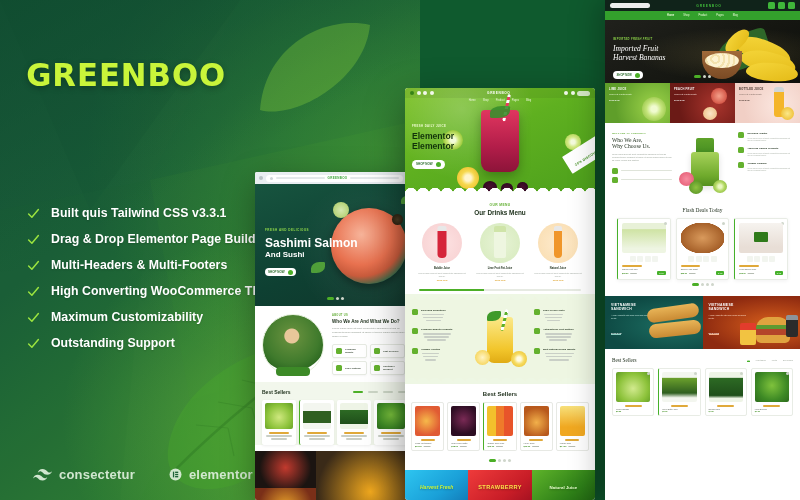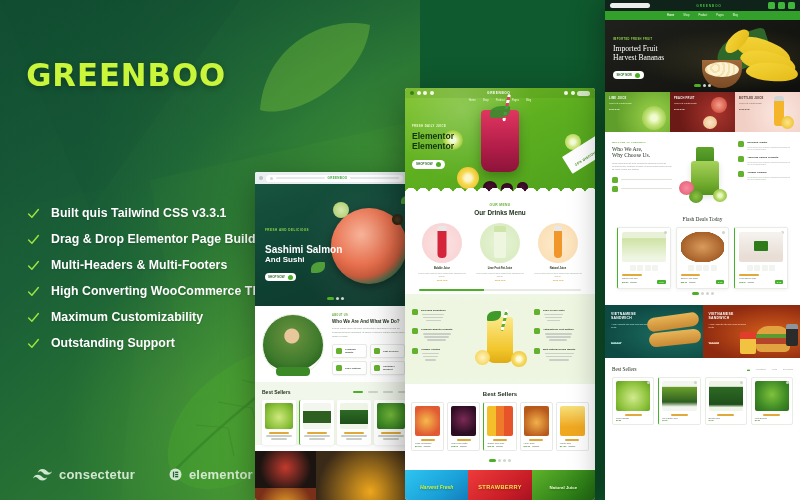--- a/index.html
+++ b/index.html
@@ -122,23 +122,23 @@
 
   .prodRow{ display:flex; gap:3px; padding:5px 6px; }
   .prodCard{ flex:1; background:#fff; border:.5px solid #e7e9e4; border-radius:2px; padding:3px; }
   .prodImg{ height:30px; border-radius:2px; }
 
   
   .shotC{ left:605px; top:0; width:195px; height:500px; box-shadow:-6px 0 28px rgba(0,0,0,.28); }
   .cTopbar{ height:11px; background:#10231a; display:flex; align-items:center; justify-content:space-between; padding:0 5px; }
   .cSearch{ width:40px; height:5px; border-radius:3px; background:rgba(255,255,255,.92); }
   .cNav{ height:9px; background:#33a02c; display:flex; align-items:center; justify-content:center; gap:9px; }
-  .heroC{ position:relative; height:72px; background:
+  .heroC{ position:relative; height:63px; background:
       radial-gradient(ellipse at 68% 55%, rgba(255,220,120,.13), rgba(0,0,0,0) 55%),
-      linear-gradient(150deg,#20211c,#151611 60%,#0e0f0c); overflow:hidden; }
+      linear-gradient(150deg,#20211c,#151611 60%,#0e0f0c); overflow:hidden;font-style:italic; }
   .banana{ position:absolute; border-radius:50% 40% 50% 40%/ 60% 50% 50% 40%; background:linear-gradient(160deg,#f6d73c,#e3b915); }
   .bowl{ position:absolute; right:58px; bottom:4px; width:40px; height:28px; border-radius:0 0 22px 22px; background:linear-gradient(180deg,#a06a3a,#7a4a24); }
   .catRow{ display:flex; height:40px; }
   .catCard{ flex:1; position:relative; padding:5px 4px; }
 
   .ftBanner{ display:flex; height:53px; }
   .ftHalf{ flex:1; position:relative; padding:7px 6px; }
 
   .btnPill{ display:inline-flex; align-items:center; gap:3px; background:#fff; border-radius:7px; padding:1.5px 3px; }
   .btnPill .gcirc{ width:5px;height:5px;border-radius:50%;background:#4caf27; }
@@ -266,21 +266,21 @@
     </div>
 
     <div class="heroA">
       <div class="plate"></div>
       <span class="sushi" style="right:66px;top:18px;width:16px;height:16px;background:radial-gradient(circle,#d6e8b0,#a8c95f);"></span>
       <span class="sushi" style="right:12px;top:30px;width:11px;height:11px;background:radial-gradient(circle,#4a3a22,#241a0d);"></span>
       <span style="position:absolute;left:56px;top:78px;width:14px;height:11px;background:#57a83a;border-radius:60% 10% 60% 10%;opacity:.9"></span>
       <span style="position:absolute;right:4px;top:12px;width:10px;height:8px;background:#57a83a;border-radius:60% 10% 60% 10%;opacity:.85"></span>
       <div class="label">
         <div style="font-size:3px;color:#8fd84a;letter-spacing:.5px;font-weight:700">FRESH AND DELICIOUS</div>
-        <div style="font-size:10px;color:#fff;font-weight:700;margin-top:12px">Sashimi Salmon</div>
+        <div style="font-size:12px;color:#fff;font-weight:700;margin-top:4px">Sashimi Salmon</div>
         <div style="font-size:8px;color:#fff;font-weight:700">And Sushi</div>
         <div class="btnPill" style="margin-top:6px">
           <span style="font-size:3px;color:#2c6d2c;font-weight:700">SHOP NOW</span>
           <span class="gcirc"></span>
         </div>
       </div>
       <div class="dotsNav" style="position:absolute;left:0;right:0;bottom:2px">
         <i class="on"></i>
           <i></i>
           <i></i>

